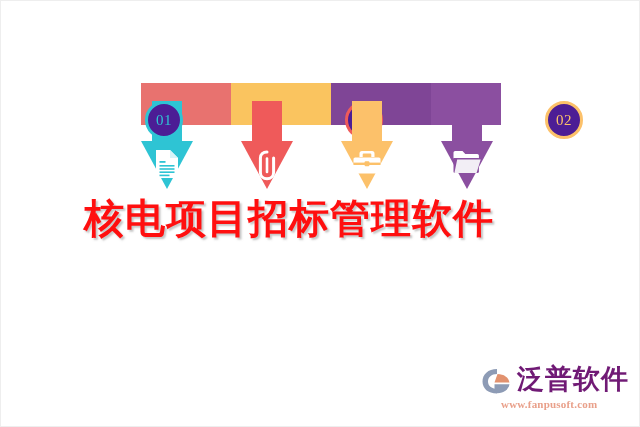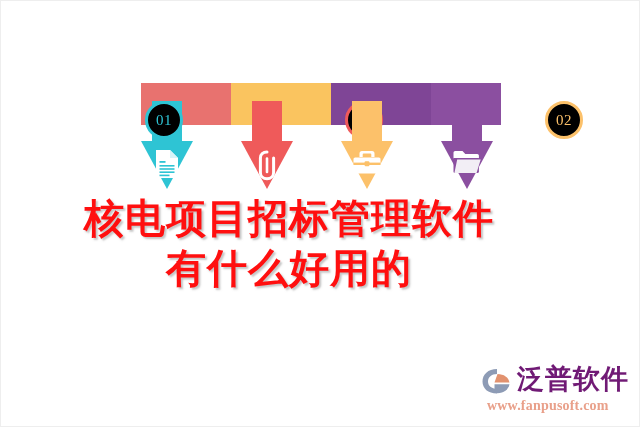--- a/index.html
+++ b/index.html
@@ -70,21 +70,21 @@
   .arrow.a3 { left: 200px; }
   .arrow.a4 { left: 300px; }
 
   
   .num-circle {
     position: absolute;
     top: 0px;
     width: 38px;
     height: 38px;
     border-radius: 50%;
-    background: #000000;
+    background: #4c1d95;
     border-width: 3px;
     border-style: solid;
     box-sizing: border-box;
     display: flex;
     align-items: center;
     justify-content: center;
     font-family: "Liberation Serif", serif;
     font-size: 15px;
     letter-spacing: 0.5px;
   }
@@ -142,25 +142,25 @@
     top: 0px;
     font-family: "DejaVu Sans", sans-serif;
     font-weight: bold;
     font-size: 27px;
     line-height: 34px;
     color: #8d9bb5;
     letter-spacing: 1px;
   }
   #logo .url {
     position: absolute;
-    left: 8px;
+    left: 22px;
     top: 36px;
     font-family: "Liberation Serif", serif;
     font-weight: bold;
-    font-size: 14px;
+    font-size: 11px;
     letter-spacing: 0.2px;
     color: #e9a08a;
   }
 </style>
 </head>
 <body>
 
 <div id="canvas" style="background: rgb(255, 255, 255);">
 
   <div id="infographic">
@@ -229,21 +229,20 @@
           <path d="M5.2 10.6 h23.5 l-4 12.8 a1 1 0 0 1 -1 0.7 h-21.3 z" fill="#f2eef5"></path>
         </svg>
       </div>
 
     </div>
 
   </div>
 
   <div id="headline" style="color: rgb(255, 15, 15);">
     <span class="ln">核电项目招标管理软件</span>
-    <span class="ln">有什么好用的</span>
   </div>
 
   <div id="logo">
     <div class="mark">
       <svg width="34" height="30" viewBox="0 0 34 30" aria-hidden="true">
         <path d="M16 3 C7 3 1.5 8.5 1.5 15.5 C1.5 22.5 7 27.5 16 27.5 L16 22.8 C10.4 22.8 7 19.8 7 15.5 C7 11.2 10.4 8 16 8 Z" fill="#8d9bb5"></path>
         <path d="M16.5 8 C23 8 27.5 11.5 28.5 16.5 L13.5 16.5 Z" fill="#e2926f"></path>
         <path d="M13.5 18.2 L28.5 18.2 C27.4 23.4 22.8 27.2 16.5 27.2 C15.3 27.2 14.3 27 13.5 26.7 Z" fill="#8d9bb5"></path>
       </svg>
     </div>

